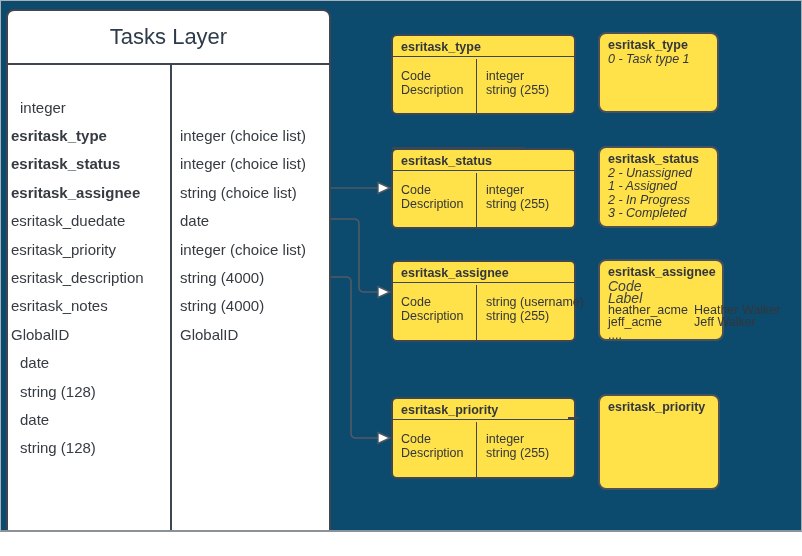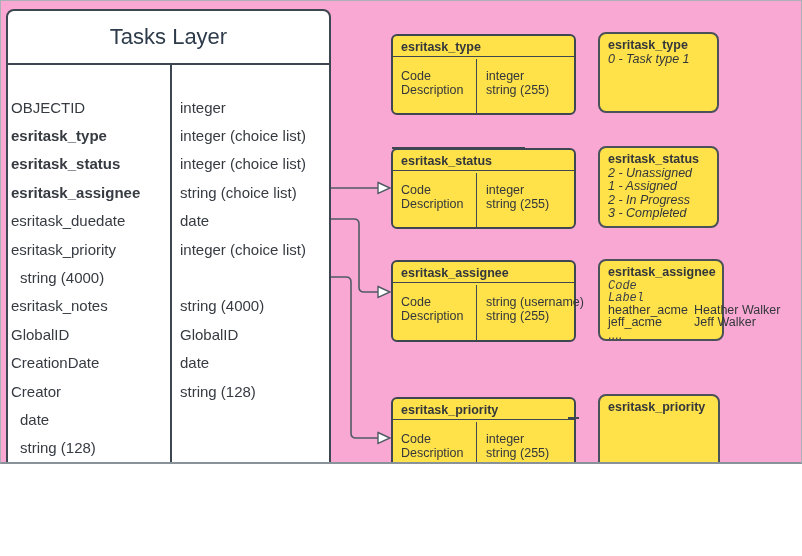--- a/index.html
+++ b/index.html
@@ -1,16 +1,16 @@
 <!DOCTYPE html>
 <html><head>
 <meta charset="utf-8">
 <style>
   html,body{margin:0;padding:0;background:#fff;font-family:"Liberation Sans",sans-serif;}
-  .page{position:relative;width:802px;height:464px;box-sizing:border-box;background:#f9a8d4;
+  .page{position:relative;width:802px;height:532px;box-sizing:border-box;background:#0c4a6e;
         border:1px solid #aab0b6;border-bottom:2px solid #8a9299;overflow:hidden;}
 
   
   .tasks-layer{position:absolute;left:5px;top:8px;width:325px;height:540px;box-sizing:border-box;
                background:#fff;border:2px solid #3e4751;border-radius:8px;z-index:2;}
   .tl-title{height:52px;display:flex;align-items:center;justify-content:center;
             font-size:22px;color:#2e3b4a;border-bottom:2px solid #3e4751;}
   .tl-divider{position:absolute;left:162px;top:54px;bottom:0;width:1.5px;background:#3e4751;}
   .tl-rows{position:absolute;left:0;top:82px;right:0;}
   .trow{display:flex;height:28.4px;align-items:center;font-size:15px;color:#363b42;}
@@ -27,41 +27,40 @@
   .defcell-l{flex:0 0 84px;box-sizing:border-box;border-right:1.5px solid #3e4751;
              padding:10px 0 0 8px;font-size:12.5px;line-height:14.5px;}
   .defcell-r{padding:10px 0 0 9px;font-size:12.5px;line-height:14.5px;white-space:nowrap;}
 
   
   .valbox{position:absolute;left:597px;box-sizing:border-box;background:#ffe14a;
           border:2px solid #4a5158;border-radius:8px;padding:5px 8px;z-index:2;
           color:#33373b;font-size:12.5px;line-height:13.6px;}
   .vtitle{font-weight:bold;}
   .vline{white-space:nowrap;font-style:italic;}
-  .acols{font-style:italic;font-size:12px;line-height:12px;color:#3d4248;font-family:Liberation Mono, monospace;}
+  .acols{font-style:italic;font-size:14px;line-height:12px;color:#3d4248;}
   .acol{display:inline-block;width:86px;}
   .arow{line-height:12.8px;white-space:nowrap;}
   .ac{display:inline-block;width:86px;}
   .amore{line-height:13px;}
 
   
   .accent-line{position:absolute;background:#3e4751;z-index:6;}
   svg.wires{position:absolute;left:0;top:0;z-index:5;pointer-events:none;}
 </style>
 </head>
 <body>
 
 <div class="page">
 
   <div class="tasks-layer">
     <div class="tl-title">Tasks Layer</div>
     <div class="tl-divider"></div>
     <div class="tl-rows">
         <div class="trow">
-          <span class="fname">OBJECTID</span>
           <span class="ftype">integer</span>
         </div>
         <div class="trow bold">
           <span class="fname">esritask_type</span>
           <span class="ftype">integer (choice list)</span>
         </div>
         <div class="trow bold">
           <span class="fname">esritask_status</span>
           <span class="ftype">integer (choice list)</span>
         </div>
@@ -71,36 +70,35 @@
         </div>
         <div class="trow">
           <span class="fname">esritask_duedate</span>
           <span class="ftype">date</span>
         </div>
         <div class="trow">
           <span class="fname">esritask_priority</span>
           <span class="ftype">integer (choice list)</span>
         </div>
         <div class="trow">
+          <span class="fname">esritask_description</span>
           <span class="ftype">string (4000)</span>
         </div>
         <div class="trow">
           <span class="fname">esritask_notes</span>
           <span class="ftype">string (4000)</span>
         </div>
         <div class="trow">
           <span class="fname">GlobalID</span>
           <span class="ftype">GlobalID</span>
         </div>
         <div class="trow">
-          <span class="fname">CreationDate</span>
           <span class="ftype">date</span>
         </div>
         <div class="trow">
-          <span class="fname">Creator</span>
           <span class="ftype">string (128)</span>
         </div>
         <div class="trow">
           <span class="ftype">date</span>
         </div>
         <div class="trow">
           <span class="ftype">string (128)</span>
         </div>
       </div>
   </div>

